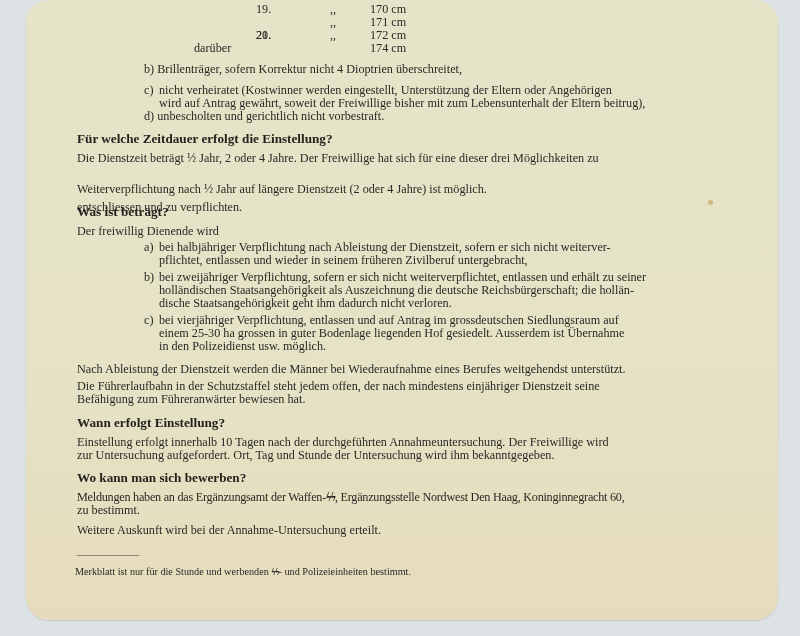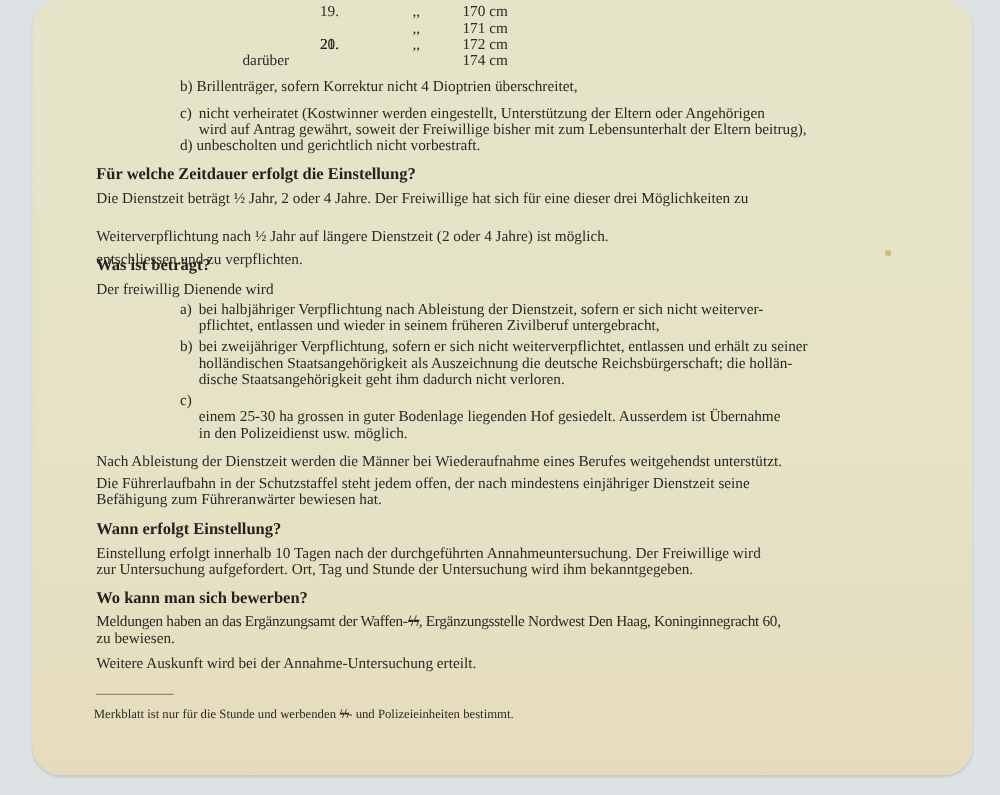--- a/index.html
+++ b/index.html
@@ -88,20 +88,23 @@
   <div class="abs txt" style="left:118px; top:271px;">b)</div>
   <div class="abs txt just" style="left:133px; top:271px; width:594px;">
     <span>bei zweijähriger Verpflichtung, sofern er sich nicht weiterverpflichtet, entlassen und erhält zu seiner</span>
   </div>
   <div class="abs txt just" style="left:133px; top:284px; width:594px;">
     <span>holländischen Staatsangehörigkeit als Auszeichnung die deutsche Reichsbürgerschaft; die hollän-</span>
   </div>
   <div class="abs txt" style="left:133px; top:297px;">dische Staatsangehörigkeit geht ihm dadurch nicht verloren.</div>
 
   <div class="abs txt" style="left:118px; top:314px;">c)</div>
+  <div class="abs txt just" style="left:133px; top:314px; width:594px;">
+    <span>bei vierjähriger Verpflichtung, entlassen und auf Antrag im grossdeutschen Siedlungsraum auf</span>
+  </div>
   <div class="abs txt just" style="left:133px; top:327px; width:594px;">
     <span>einem 25-30 ha grossen in guter Bodenlage liegenden Hof gesiedelt. Ausserdem ist Übernahme</span>
   </div>
   <div class="abs txt" style="left:133px; top:340px;">in den Polizeidienst usw. möglich.</div>
 
   <div class="abs txt just" style="left:51px; top:363px; width:676px;">
     <span>Nach Ableistung der Dienstzeit werden die Männer bei Wiederaufnahme eines Berufes weitgehendst unterstützt.</span>
   </div>
   <div class="abs txt just" style="left:51px; top:380px; width:676px;">
     <span>Die Führerlaufbahn in der Schutzstaffel steht jedem offen, der nach mindestens einjähriger Dienstzeit seine</span>
@@ -111,21 +114,21 @@
   <div class="abs h" style="left:51px; top:415px;">Wann erfolgt Einstellung?</div>
   <div class="abs txt just" style="left:51px; top:436px; width:676px;">
     <span>Einstellung erfolgt innerhalb 10 Tagen nach der durchgeführten Annahmeuntersuchung. Der Freiwillige wird</span>
   </div>
   <div class="abs txt" style="left:51px; top:449px;">zur Untersuchung aufgefordert. Ort, Tag und Stunde der Untersuchung wird ihm bekanntgegeben.</div>
 
   <div class="abs h" style="left:51px; top:470px;">Wo kann man sich bewerben?</div>
   <div class="abs txt" style="left:51px; top:491px; letter-spacing:-0.25px;">
     <span>Meldungen haben an das Ergänzungsamt der Waffen-</span><span class="ss">ϟϟ</span><span>, Ergänzungsstelle Nordwest Den Haag, Koninginnegracht 60,</span>
   </div>
-  <div class="abs txt" style="left:51px; top:504px;">zu bewiesen.</div>
+  <div class="abs txt" style="left:51px; top:504px;">zu bestimmt.</div>
   <div class="abs txt" style="left:51px; top:524px;">Weitere Auskunft wird bei der Annahme-Untersuchung erteilt.</div>
 
   <div class="rule" style="left:51px; top:555px; width:62px;"></div>
   <div class="abs small" style="left:49px; top:566px;">
     <span>Merkblatt ist nur für die Stunde und werbenden </span><span class="ss">ϟϟ</span><span>- und Polizeieinheiten bestimmt.</span>
   </div>
 
   <div class="spot" style="left:682px; top:200px; width:5px; height:5px;"></div>
 </div>
 

